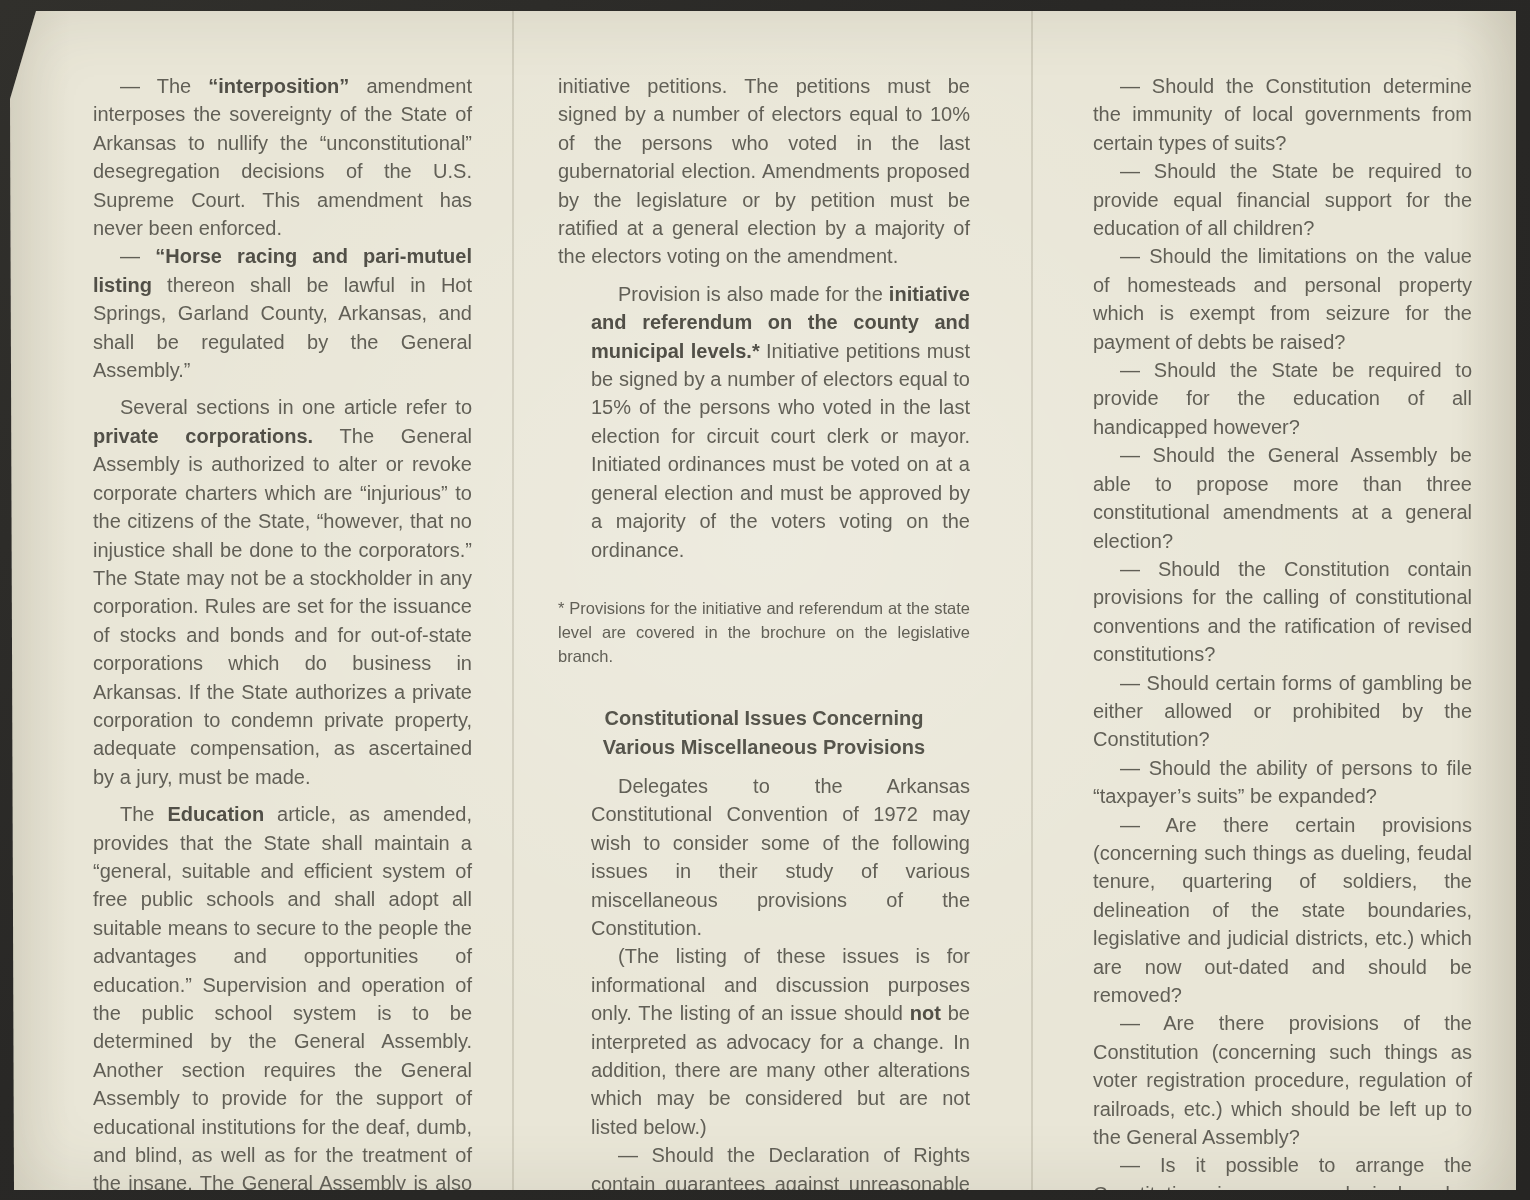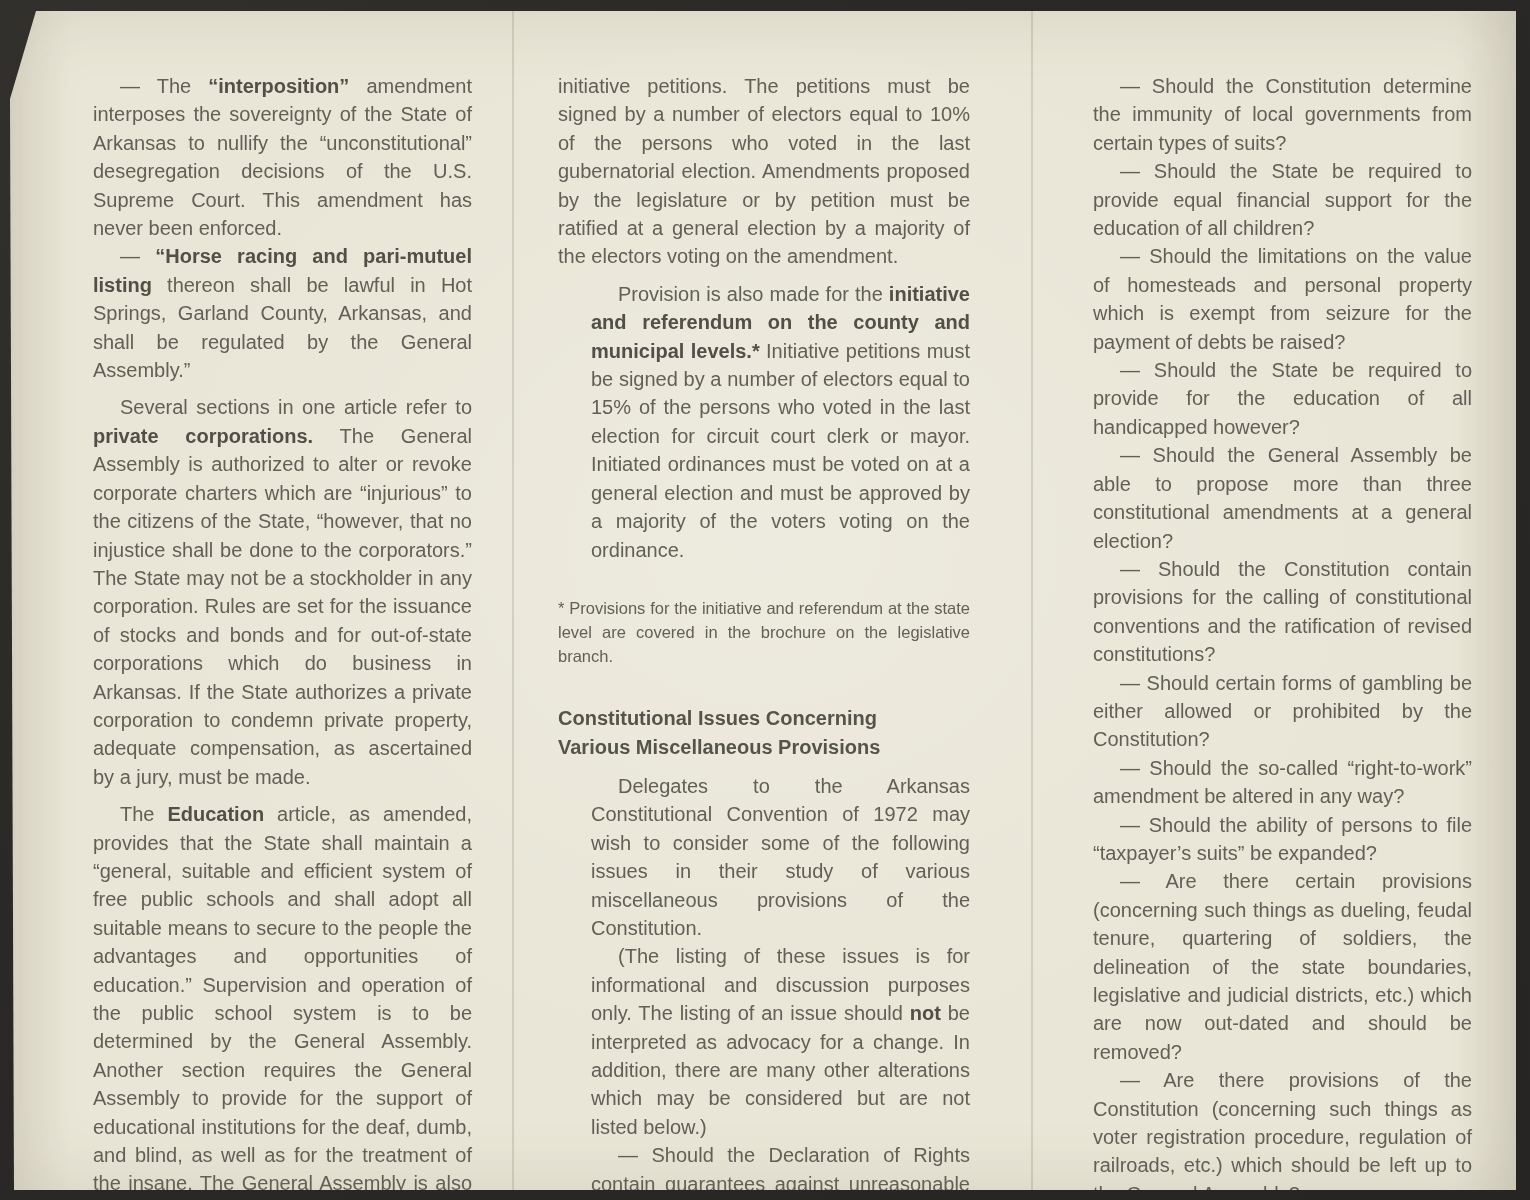--- a/index.html
+++ b/index.html
@@ -56,21 +56,21 @@
   .blk.tight { margin-top: 0; }
   .blk.indent { text-indent: 27px; margin-left: 33px; }
   .blk.footnote {
     font-size: 16.5px;
     line-height: 24px;
     margin-top: 32px;
   }
   .blk.heading {
     font-weight: bold;
     color: #55544b;
-    text-align: left;
+    text-align: center;
     text-indent: 0;
     margin: 36px 0 10px 0;
     line-height: 29px;
   }
   .bold { font-weight: bold; color: #514f47; }
 </style>
 </head>
 <body>
 
 <div class="scan-bg">
@@ -93,20 +93,19 @@
         <p class="blk body indent tight"><span>— Should the Declaration of Rights contain guarantees against unreasonable invasions of privacy? of a preliminary hearing in felony cases? against taxes or fees on the right to bear arms? against discrimination on the basis of sex? of the right of association?</span></p>
       </div>
     <div class="col" id="col-2">
         <p class="blk body indent tight"><span>— Should the Constitution determine the immunity of local governments from certain types of suits?</span></p>
         <p class="blk body indent tight"><span>— Should the State be required to provide equal financial support for the education of all children?</span></p>
         <p class="blk body indent tight"><span>— Should the limitations on the value of homesteads and personal property which is exempt from seizure for the payment of debts be raised?</span></p>
         <p class="blk body indent tight"><span>— Should the State be required to provide for the education of all handicapped however?</span></p>
         <p class="blk body indent tight"><span>— Should the General Assembly be able to propose more than three constitutional amendments at a general election?</span></p>
         <p class="blk body indent tight"><span>— Should the Constitution contain provisions for the calling of constitutional conventions and the ratification of revised constitutions?</span></p>
         <p class="blk body indent tight"><span>— Should certain forms of gambling be either allowed or prohibited by the Constitution?</span></p>
-        <p class="blk body indent tight"><span>— Should the so-called “right-to-work” amendment be altered in any way?</span></p>
         <p class="blk body indent tight"><span>— Should the ability of persons to file “taxpayer’s suits” be expanded?</span></p>
         <p class="blk body indent tight"><span>— Are there certain provisions (concerning such things as dueling, feudal tenure, quartering of soldiers, the delineation of the state boundaries, legislative and judicial districts, etc.) which are now out-dated and should be removed?</span></p>
         <p class="blk body indent tight"><span>— Are there provisions of the Constitution (concerning such things as voter registration procedure, regulation of railroads, etc.) which should be left up to the General Assembly?</span></p>
         <p class="blk body indent tight"><span>— Is it possible to arrange the Constitution in a more logical order, combining the wording of many sections and amendments, and write the whole in a manner which would make it comprehensible to the average citizen?</span></p>
       </div>
   </div>
 </div>
 
 </body></html>

